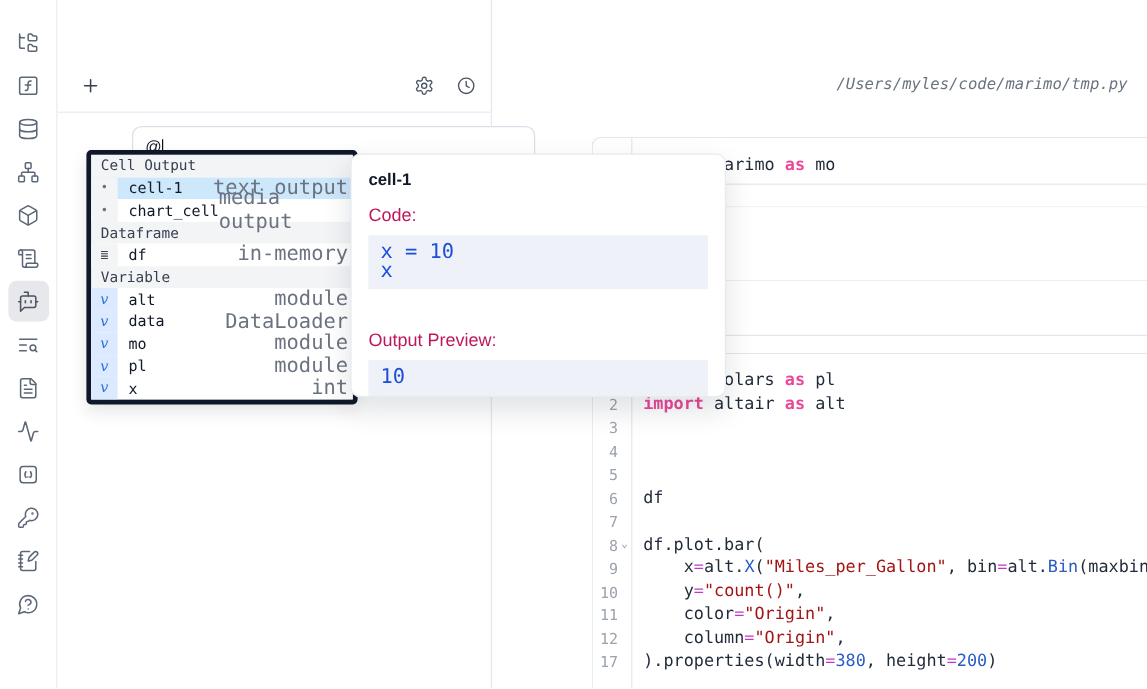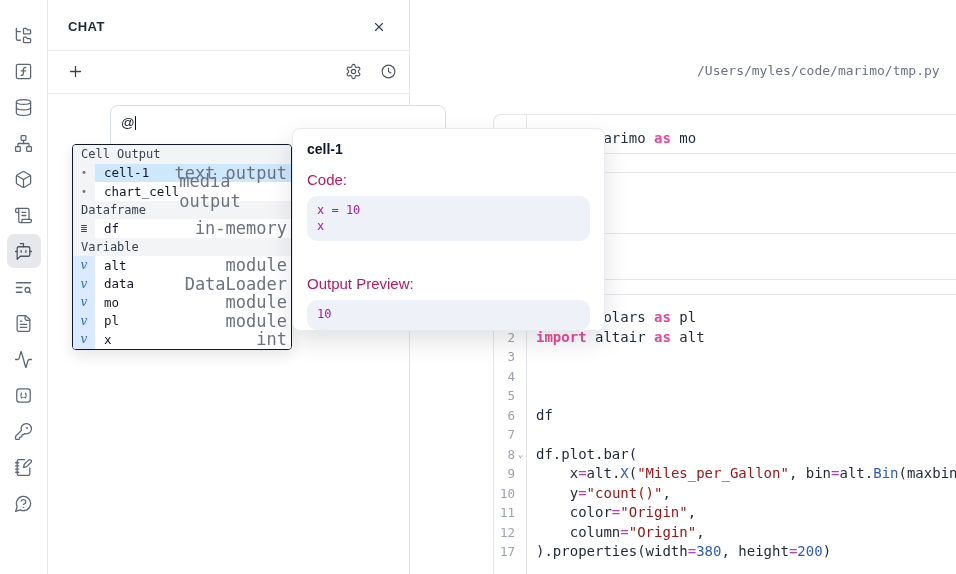--- a/index.html
+++ b/index.html
@@ -26,21 +26,21 @@
   .btn-plus{position:absolute;left:19px;top:13px;color:#374151;}
   .btn-gear{position:absolute;right:47px;top:13px;}
   .btn-clock{position:absolute;right:12px;top:13px;}
 
   .chat-input{position:absolute;left:62px;top:105px;width:336px;height:74px;background:#fff;
               border:1px solid #d9dfe8;border-radius:8px;box-sizing:border-box;padding:9px 10px;
               font-size:13.5px;color:#111827;z-index:5;cursor:text;}
   .caret{display:inline-block;width:1.5px;height:14px;background:#111;vertical-align:text-bottom;}
 
   
-  .ac{position:absolute;left:72px;top:144px;width:218px;background:#fff;border:1px solid #0f172a;
+  .ac{position:absolute;left:72px;top:125px;width:218px;background:#fff;border:4px solid #0f172a;
       border-radius:4px;box-shadow:0 6px 14px rgba(15,23,42,.10);z-index:30;overflow:hidden;
       font-family:"DejaVu Sans Mono",monospace;}
   .ac-h{height:18.5px;display:flex;align-items:center;background:#f3f4f6;color:#374151;
         font-size:12px;padding-left:8px;}
   .ac-r{height:18.5px;display:flex;align-items:stretch;font-size:12.5px;cursor:pointer;background:#fff;}
   .ac-r.sel{background:#cde7fb;}
   .ac-ic{flex:0 0 22px;display:flex;align-items:center;justify-content:center;background:#f3f4f6;
          color:#6b7280;font-size:10px;}
   .ac-r.df .ac-ic{font-size:11px;color:#374151;}
   .ac-r.var .ac-ic{background:#dbeafe;color:#2f6fdd;font-family:"DejaVu Serif",serif;
@@ -48,28 +48,28 @@
   .ac-nm{flex:1;display:flex;align-items:center;padding-left:9px;color:#111827;}
   .ac-tp{display:flex;align-items:center;padding-right:4px;color:#6b7280;font-size:17px;}
 
   
   .pop{position:absolute;left:292px;top:128px;width:313px;height:203px;background:#fff;
        border:1px solid #e8eaee;border-radius:8px;box-shadow:0 10px 24px rgba(15,23,42,.13);
        z-index:40;box-sizing:border-box;padding:12px 14px;}
   .pop-title{font-size:14px;font-weight:bold;color:#111827;}
   .pop-label{font-size:15px;color:#be185d;margin-top:14px;}
   .pop-label.second{margin-top:34px;}
-  .pop-block{margin-top:8px;background:#eef1f7;border-radius:10px;padding:7px 10px;
-             font-family:"DejaVu Sans Mono",monospace;font-size:12px;line-height:15.5px;
-             color:#a21caf;white-space:pre;}
+  .pop-block{margin-top:8px;background:#eef1f7;border-radius:0;padding:7px 10px;
+             font-family:"DejaVu Sans Mono",monospace;font-size:17px;line-height:15.5px;
+             color:#1d4ed8;white-space:pre;}
 
   
   .editor{position:absolute;left:410px;top:0;width:546px;height:574px;background:#fff;overflow:hidden;}
   .file-path{position:absolute;left:287px;top:63px;font-family:"DejaVu Sans Mono",monospace;
-             font-size:13px;color:#6b7280;white-space:nowrap;}
+             font-size:13px;color:#6b7280;white-space:nowrap;font-style:italic;}
   .cell{position:absolute;background:#fff;border:1px solid #e4e7ec;border-right:none;
         border-radius:8px 0 0 8px;}
   .cell1{left:83px;top:114px;right:-2px;height:57px;}
   .cell1 .code-wrap{padding-top:14px;}
   .cell1 .cell-divider{position:absolute;left:0;right:0;top:38px;border-top:1px solid #e4e7ec;}
   .cell1 .gutter-line{position:absolute;left:32px;top:0;height:38px;border-left:1px solid #e5e7eb;}
   .cell2{left:83px;top:233px;right:-2px;height:45px;}
   .cell3{left:83px;top:294px;right:-2px;height:300px;}
   .cell3 .gutter-line{position:absolute;left:32px;top:0;bottom:0;border-left:1px solid #e5e7eb;}
   .cell3 .code-wrap{padding-top:13px;}
@@ -201,29 +201,20 @@
       <div class="side-item">
         <svg width="19" height="19" viewBox="0 0 24 24" fill="none" stroke="currentColor" stroke-width="1.6" stroke-linecap="round" stroke-linejoin="round">
           <path d="M7.9 20A9 9 0 1 0 4 16.1L2 22Z"></path>
           <path d="M9.09 9a3 3 0 0 1 5.83 1c0 2-3 3-3 3"></path>
           <path d="M12 17h.01"></path>
         </svg>
       </div>
     </aside>
 
   <section class="chat">
-    <div class="chat-header">
-      <span class="chat-title">CHAT</span>
-      <button class="icon-btn btn-close">
-        <svg width="14" height="14" viewBox="0 0 24 24" fill="none" stroke="currentColor" stroke-width="2" stroke-linecap="round">
-            <path d="M18 6 6 18"></path>
-            <path d="m6 6 12 12"></path>
-          </svg>
-      </button>
-    </div>
     <div class="chat-toolbar">
       <button class="icon-btn btn-plus">
         <svg width="17" height="17" viewBox="0 0 24 24" fill="none" stroke="currentColor" stroke-width="1.8" stroke-linecap="round">
             <path d="M5 12h14"></path>
             <path d="M12 5v14"></path>
           </svg>
       </button>
       <button class="icon-btn btn-gear">
         <svg width="17" height="17" viewBox="0 0 24 24" fill="none" stroke="currentColor" stroke-width="1.6" stroke-linecap="round" stroke-linejoin="round">
             <path d="M12.22 2h-.44a2 2 0 0 0-2 2v.18a2 2 0 0 1-1 1.73l-.43.25a2 2 0 0 1-2 0l-.15-.08a2 2 0 0 0-2.73.73l-.22.38a2 2 0 0 0 .73 2.73l.15.1a2 2 0 0 1 1 1.72v.51a2 2 0 0 1-1 1.74l-.15.09a2 2 0 0 0-.73 2.73l.22.38a2 2 0 0 0 2.73.73l.15-.08a2 2 0 0 1 2 0l.43.25a2 2 0 0 1 1 1.73V20a2 2 0 0 0 2 2h.44a2 2 0 0 0 2-2v-.18a2 2 0 0 1 1-1.73l.43-.25a2 2 0 0 1 2 0l.15.08a2 2 0 0 0 2.73-.73l.22-.39a2 2 0 0 0-.73-2.73l-.15-.08a2 2 0 0 1-1-1.74v-.5a2 2 0 0 1 1-1.74l.15-.09a2 2 0 0 0 .73-2.73l-.22-.38a2 2 0 0 0-2.73-.73l-.15.08a2 2 0 0 1-2 0l-.43-.25a2 2 0 0 1-1-1.73V4a2 2 0 0 0-2-2z"></path>

